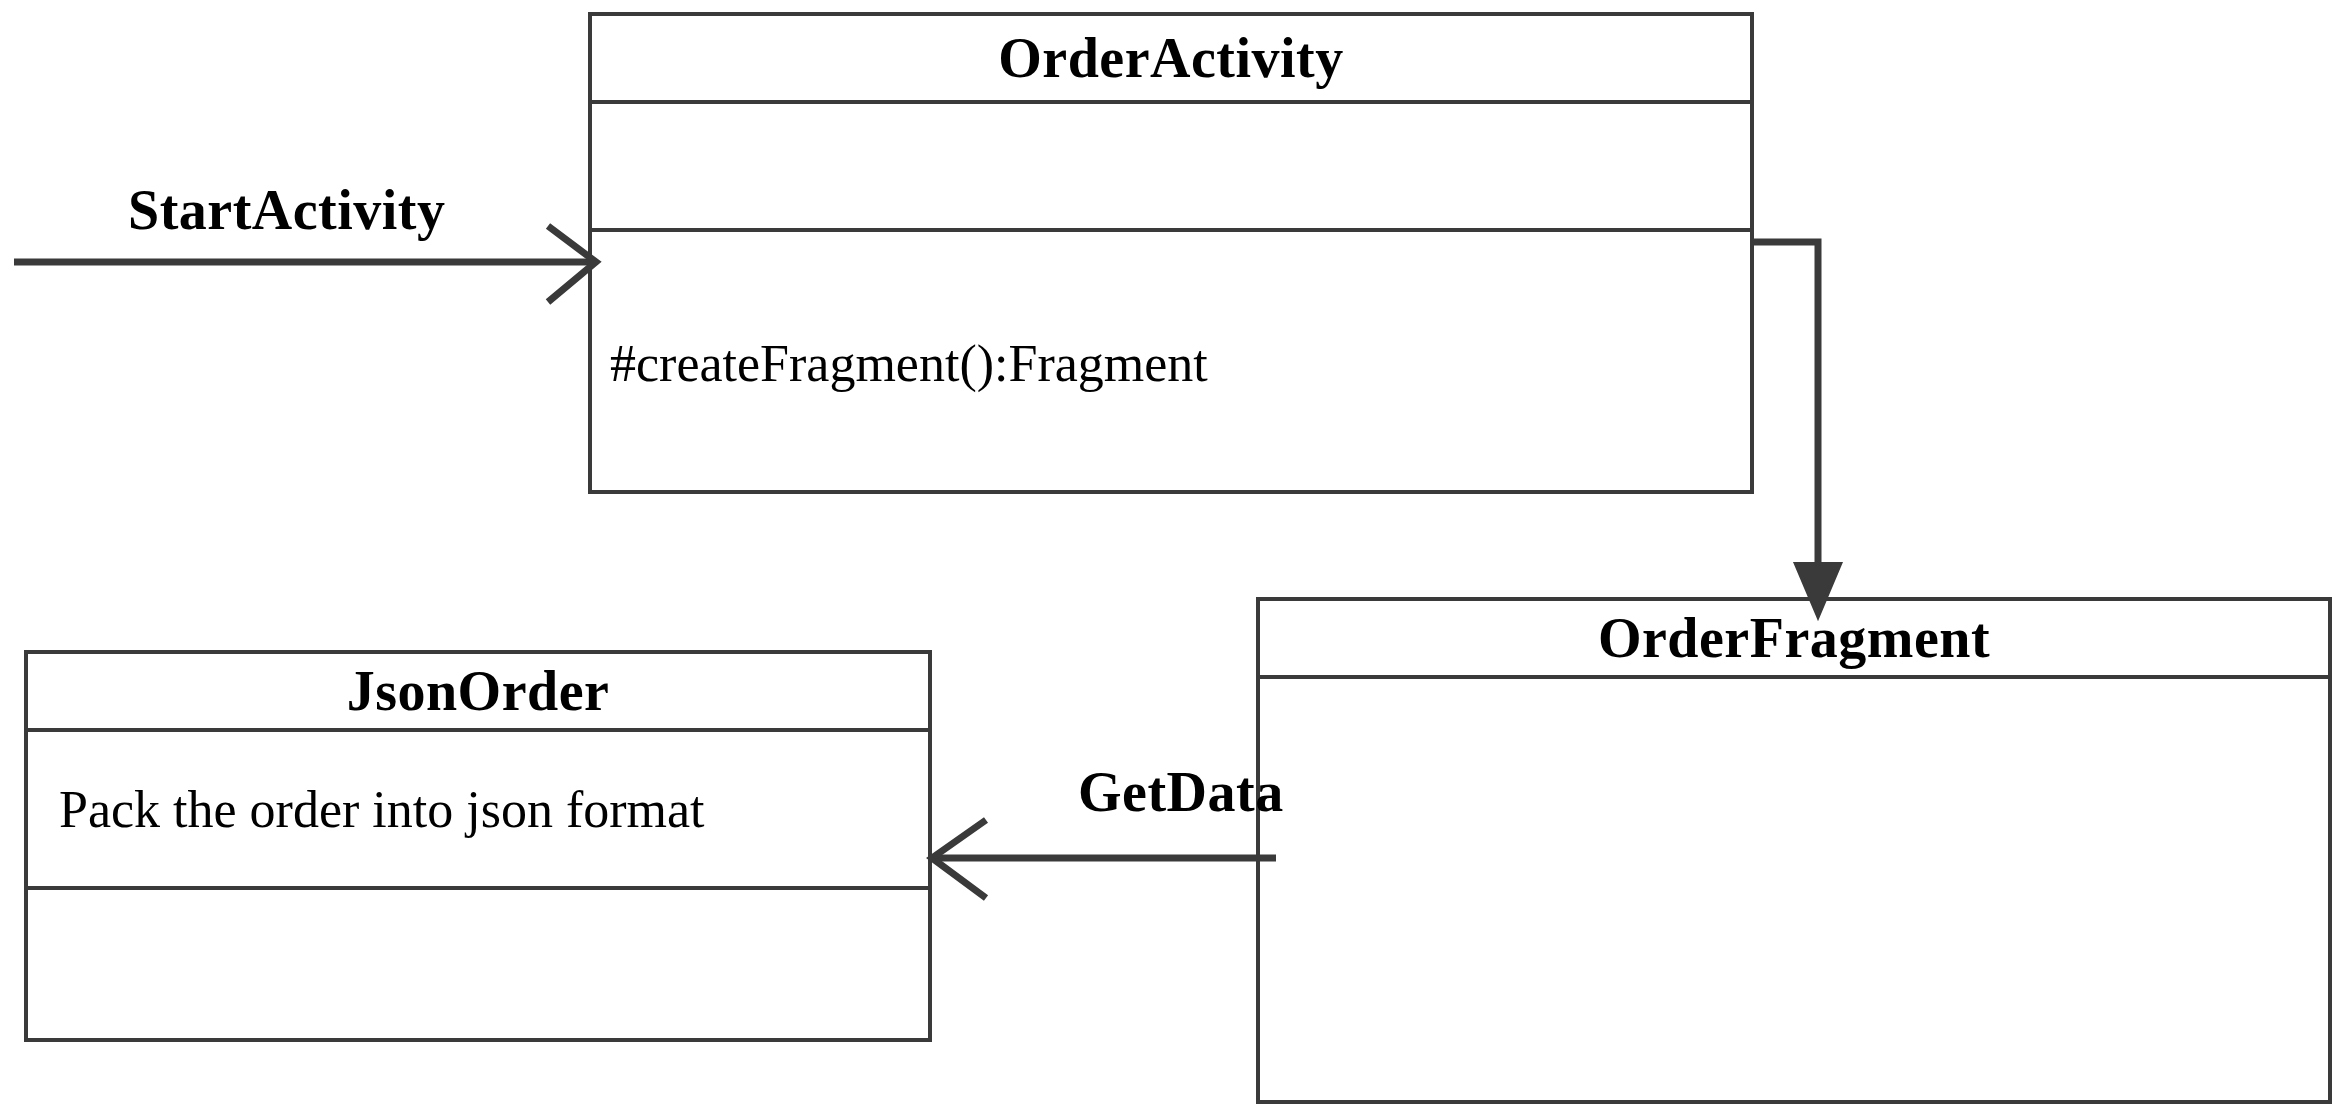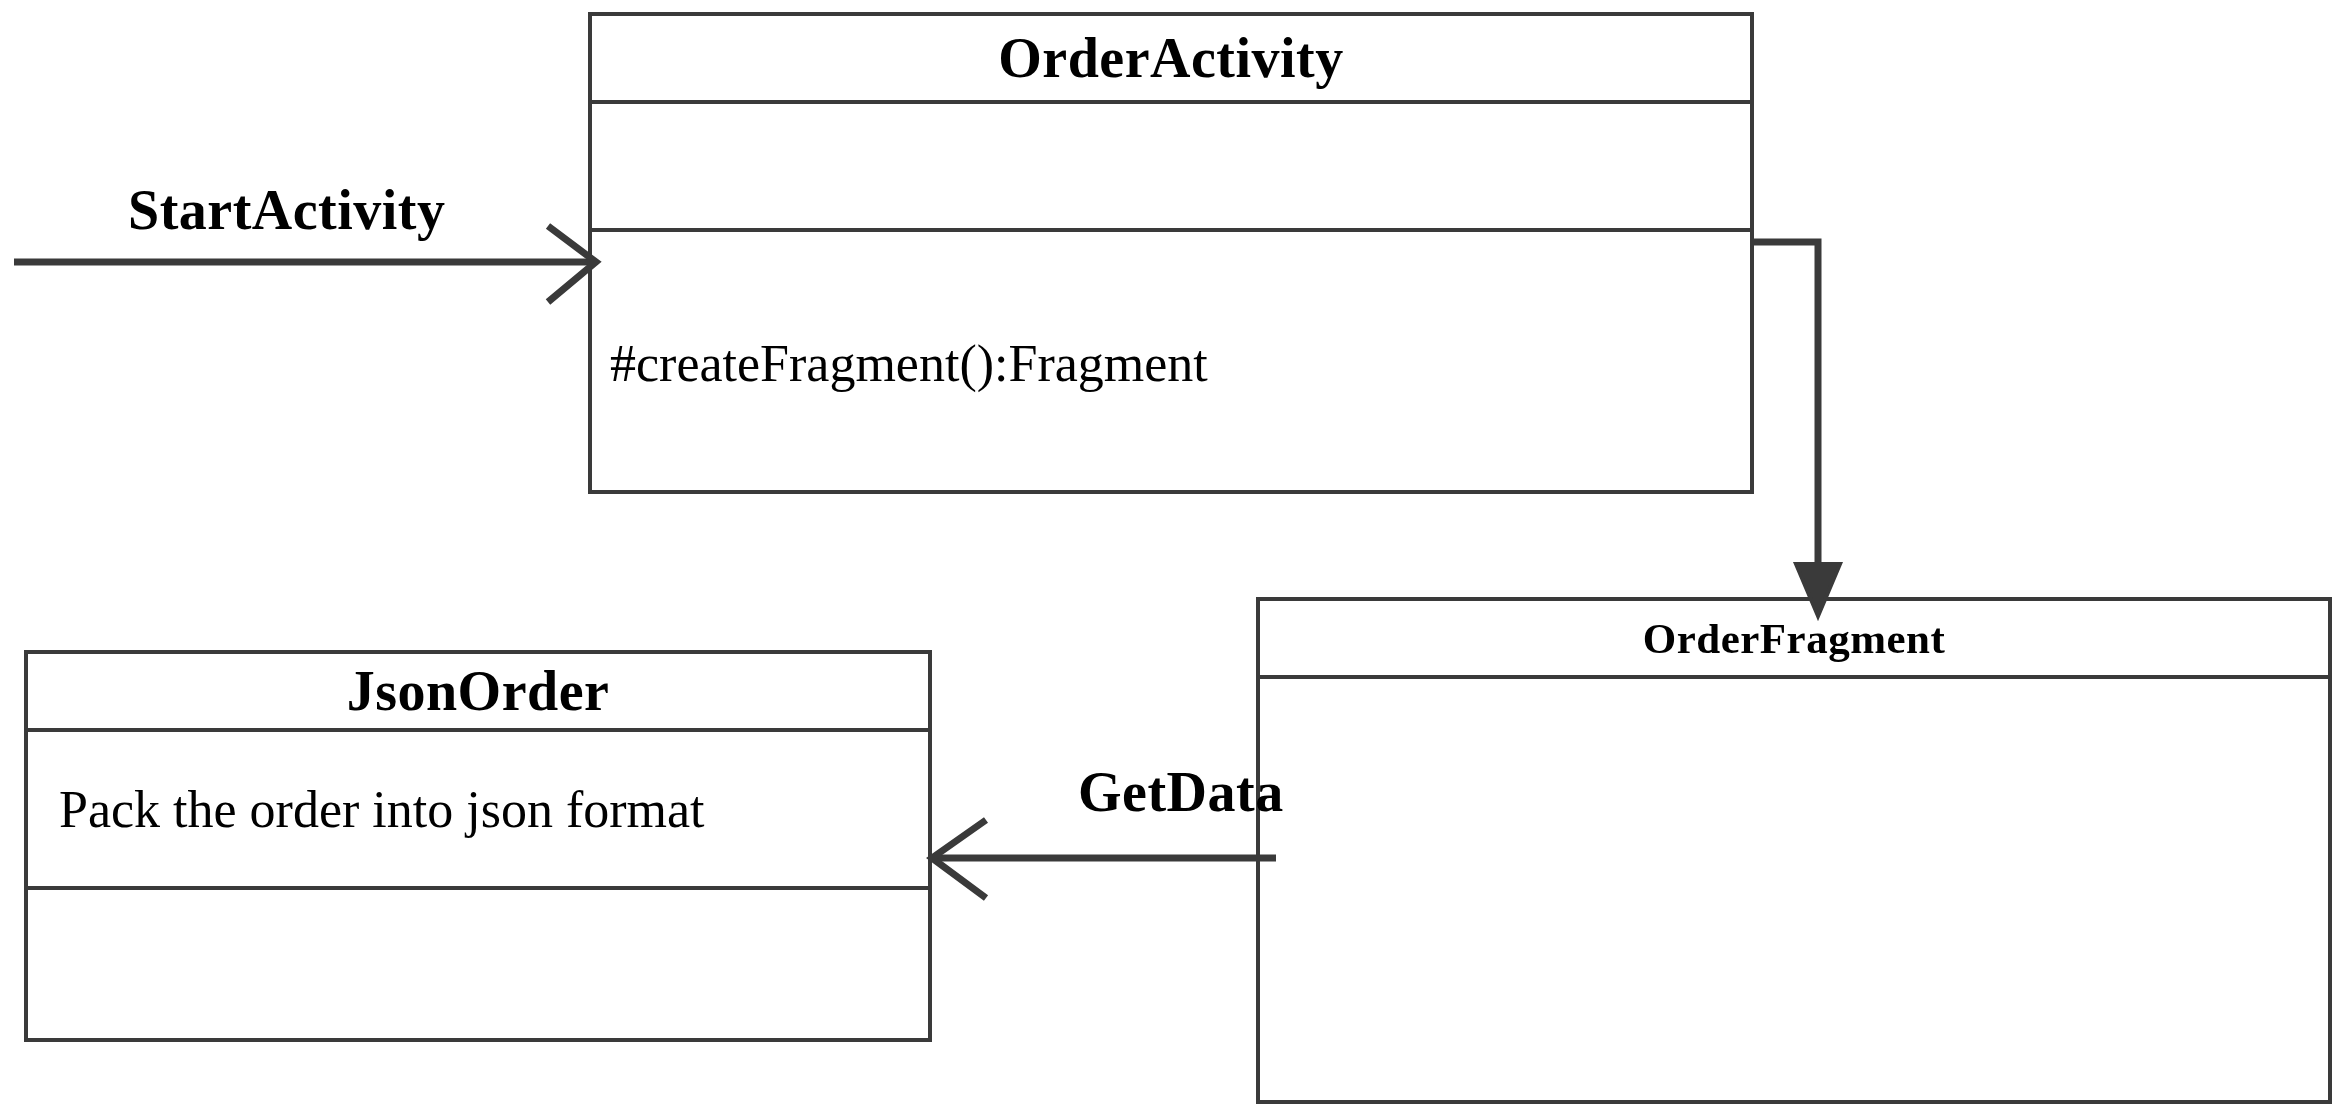--- a/index.html
+++ b/index.html
@@ -64,21 +64,21 @@
     font-size: 52px;
   }
   #box-orderactivity .uml-title   { height: 84px; font-size: 56px; }
   #box-orderactivity .c-empty     { height: 128px; }
   #box-orderactivity .uml-members { flex: 1; padding-top: 4px; gap: 22px; }
 
   #box-orderfragment {
     left: 1256px; top: 597px; width: 1076px; height: 507px;
     font-size: 52px;
   }
-  #box-orderfragment .uml-title   { height: 74px; font-size: 43px; border-radius: 7px; }
+  #box-orderfragment .uml-title   { height: 74px; font-size: 56px; border-radius: 7px; }
   #box-orderfragment .c-empty     { height: 105px; }
   #box-orderfragment .uml-members { flex: 1; padding-top: 26px; gap: 22px; }
 
   #box-jsonorder {
     left: 24px;  top: 650px;  width: 908px; height: 392px;
     font-size: 52px;
   }
   #box-jsonorder .uml-title  { height: 74px; font-size: 56px; }
   #box-jsonorder .uml-desc   { height: 158px; }
   #box-jsonorder .c-empty    { flex: 1; }

